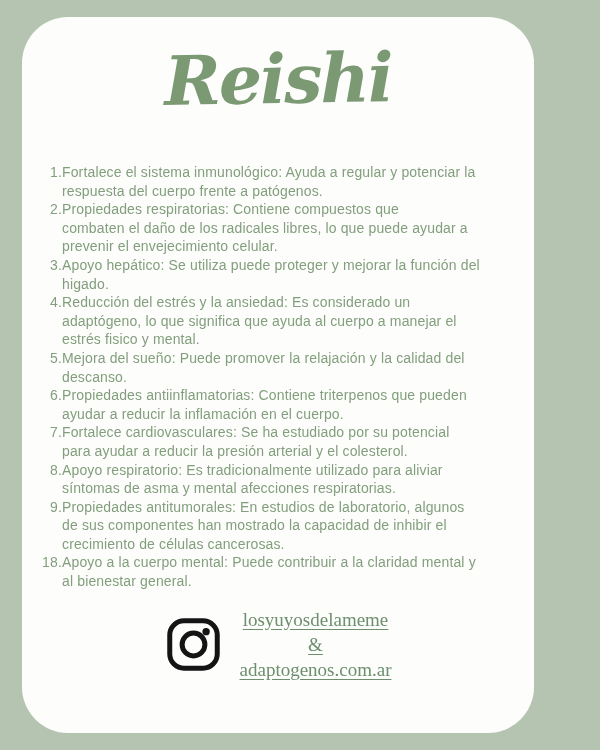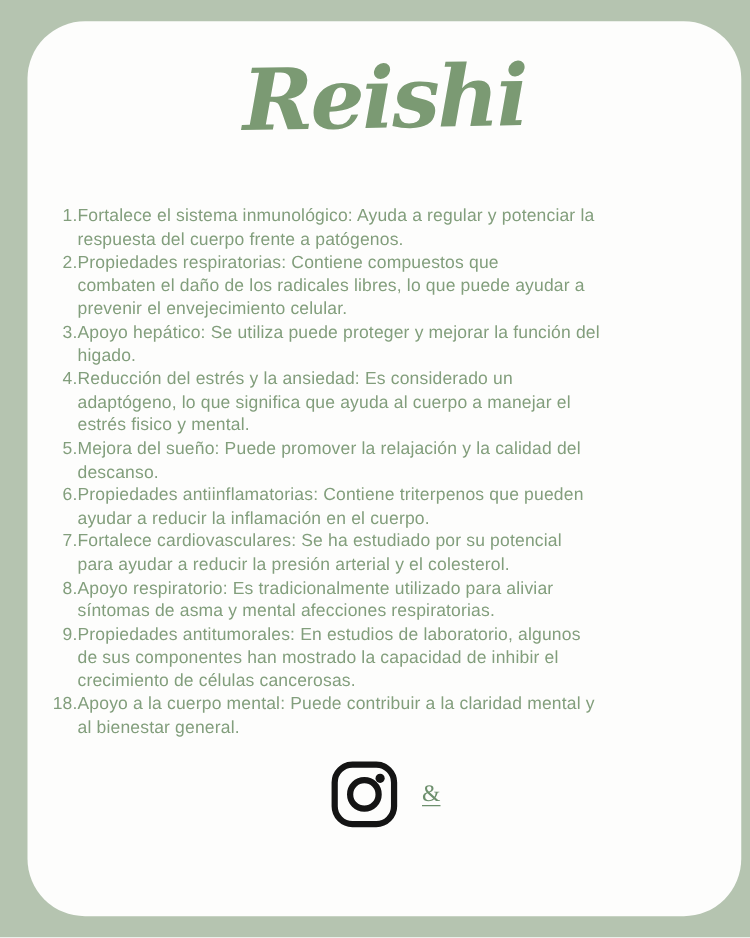--- a/index.html
+++ b/index.html
@@ -12,21 +12,21 @@
   .frame {
     position: relative;
     width: 600px;
     height: 750px;
     background: #b5c4b0;
   }
   .card {
     position: absolute;
     left: 22px;
     top: 17px;
-    width: 571px;
+    width: 512px;
     height: 716px;
     background: #fdfdfc;
     border-radius: 46px;
     box-sizing: border-box;
     padding-top: 14px;
     overflow: hidden;
   }
   .title {
     margin: 0;
     text-align: center;
@@ -161,18 +161,20 @@
 
     <div class="footer">
       <div class="ig-wrap">
         <svg width="57" height="57" viewBox="0 0 48 48">
           <rect x="4" y="4" width="40" height="40" rx="12" fill="none" stroke="#141414" stroke-width="4.2"></rect>
           <circle cx="24" cy="24" r="9.6" fill="none" stroke="#141414" stroke-width="4.2"></circle>
           <circle cx="34.6" cy="13.2" r="3.1" fill="#141414"></circle>
         </svg>
       </div>
       <div class="links">
+        <span>losyuyosdelameme</span>
         <span>&amp;</span>
+        <span>adaptogenos.com.ar</span>
       </div>
     </div>
 
   </div>
 </div>
 
 </body></html>

